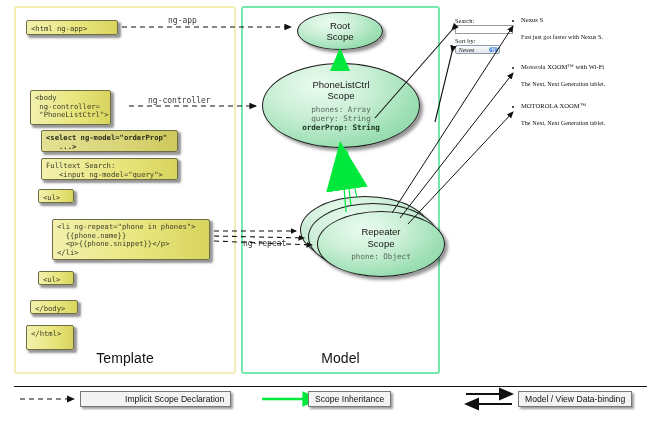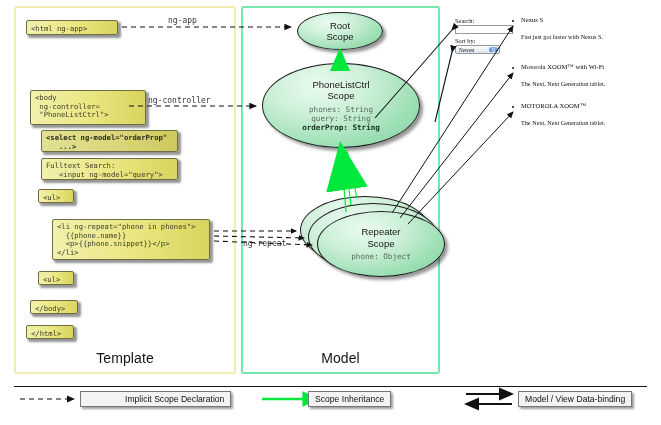--- a/index.html
+++ b/index.html
@@ -74,52 +74,52 @@
 
   <div class="col" id="col-template">
     <div class="col-label">Template</div>
   </div>
   <div class="col" id="col-model">
     <div class="col-label">Model</div>
   </div>
 
   <div class="codebox" style="left:26px;top:20px;width:92px;height:15px;line-height:10px;">&lt;html ng-app&gt;</div>
 
-  <div class="codebox" style="left:30px;top:90px;width:116px;height:35px;">&lt;body
+  <div class="codebox" style="left:30px;top:90px;width:81px;height:35px;">&lt;body
  ng-controller=
  "PhoneListCtrl"&gt;</div>
 
   <div class="codebox bold" style="left:41px;top:130px;width:137px;height:22px;">&lt;select ng-model="orderProp"
    ...&gt;</div>
 
   <div class="codebox" style="left:41px;top:158px;width:137px;height:22px;">Fulltext Search:
    &lt;input ng-model="query"&gt;</div>
 
   <div class="codebox" style="left:38px;top:189px;width:36px;height:14px;line-height:9px;">&lt;ul&gt;</div>
 
   <div class="codebox" style="left:52px;top:219px;width:158px;height:41px;">&lt;li ng-repeat="phone in phones"&gt;
   {{phone.name}}
   &lt;p&gt;{{phone.snippet}}&lt;/p&gt;
 &lt;/li&gt;</div>
 
   <div class="codebox" style="left:38px;top:271px;width:36px;height:14px;line-height:9px;">&lt;ul&gt;</div>
 
   <div class="codebox" style="left:30px;top:300px;width:48px;height:14px;line-height:9px;">&lt;/body&gt;</div>
 
-  <div class="codebox" style="left:26px;top:325px;width:48px;height:14px;line-height:9px;">&lt;/html&gt;</div>
+  <div class="codebox" style="left:26px;top:325px;width:48px;height:25px;line-height:9px;">&lt;/html&gt;</div>
 
   <div class="scope" style="left:297px;top:12px;width:86px;height:38px;">
     <div class="title" style="white-space:pre-line;">Root
 Scope</div>
   </div>
 
   <div class="scope" style="left:262px;top:63px;width:158px;height:85px;">
     <div class="title" style="white-space:pre-line;">PhoneListCtrl
 Scope</div>
-    <div class="props"><span>phones: String</span>
+    <div class="props"><span>phones: Array</span>
 <span>query: String</span>
 <b>orderProp: String</b></div>
   </div>
 
   <div class="ghost" style="left:300px;top:196px;width:128px;height:66px;"></div>
   <div class="ghost" style="left:308px;top:203px;width:128px;height:66px;"></div>
   <div class="scope" style="left:317px;top:211px;width:128px;height:66px;justify-content:center;">
     <div class="title" style="white-space:pre-line;">Repeater
 Scope</div>
     <div class="props">phone: Object</div>

